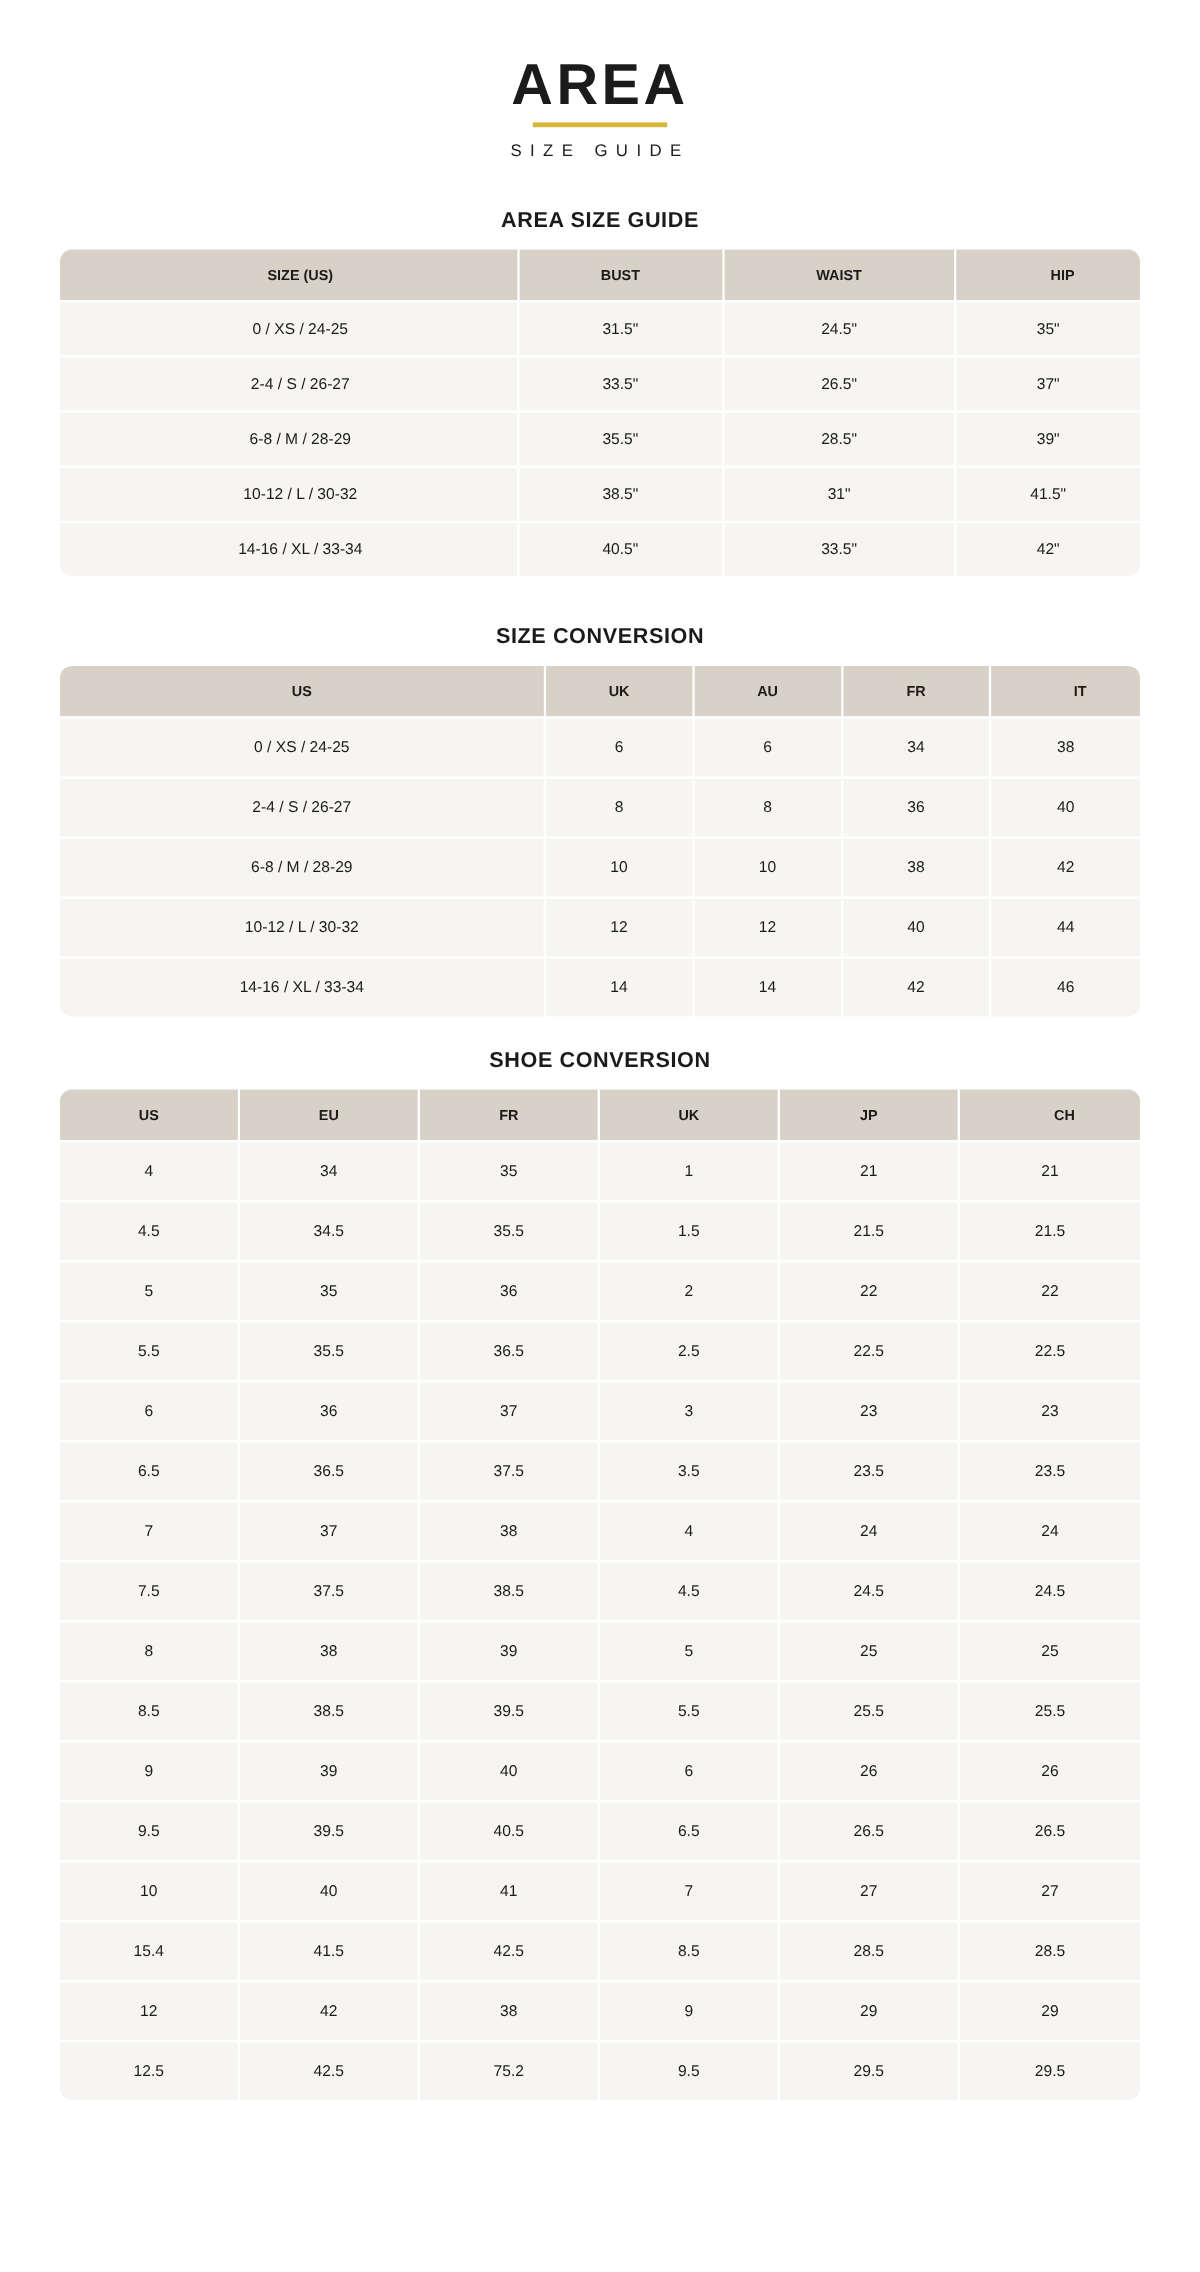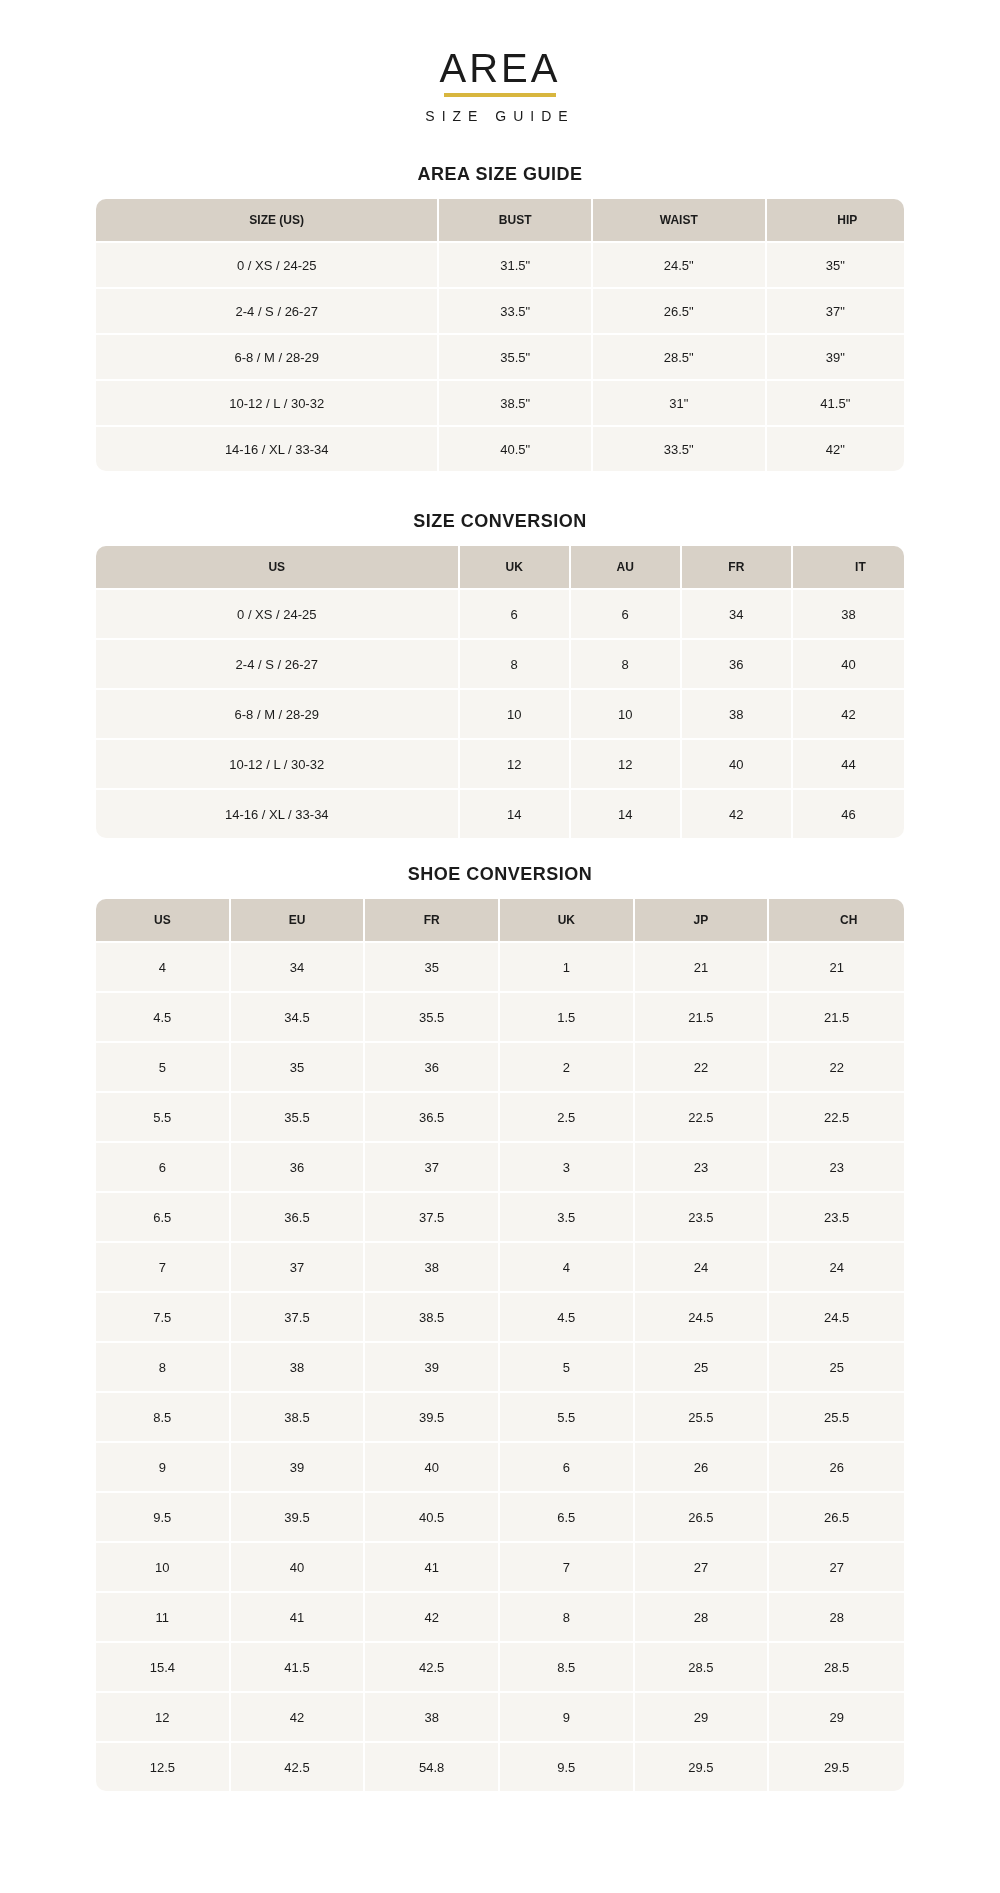--- a/index.html
+++ b/index.html
@@ -13,38 +13,38 @@
   body {
     width: 1000px;
     min-height: 1893px;
     background: #ffffff;
     color: var(--text);
     font-family: "Liberation Sans", sans-serif;
     padding-bottom: 60px;
   }
   header.brand-header { text-align: center; padding-top: 46px; }
   .brand {
-    font-size: 40px;
-    font-weight: 400;
+    font-size: 48px;
+    font-weight: 700;
     letter-spacing: 3px;
     line-height: 1.1;
     text-align: center;
   }
   .brand-underline {
     width: 112px;
     height: 4px;
     margin: 3px auto 11px;
     background: var(--accent);
   }
   .brand-sub {
     font-size: 14px;
     letter-spacing: 7px;
     font-weight: 400;
   }
-  main.content { width: 808px; margin: 0 auto; }
+  main.content { width: 900px; margin: 0 auto; }
   section.size-section { margin-top: 40px; }
   section.size-section:nth-of-type(3) { margin-top: 26px; }
   h2.section-title {
     margin: 0 0 14px;
     text-align: center;
     font-size: 18px;
     font-weight: 700;
     letter-spacing: 0.5px;
   }
   table.size-table {
@@ -312,47 +312,39 @@
             </tr>
             <tr>
               <td class="col-0">10</td>
               <td class="col-1">40</td>
               <td class="col-2">41</td>
               <td class="col-3">7</td>
               <td class="col-4">27</td>
               <td class="col-5">27</td>
             </tr>
             <tr>
-              <td class="col-0">11</td>
-              <td class="col-1">41</td>
-              <td class="col-2">42</td>
-              <td class="col-3">8</td>
-              <td class="col-4">28</td>
-              <td class="col-5">28</td>
-            </tr>
-            <tr>
               <td class="col-0">15.4</td>
               <td class="col-1">41.5</td>
               <td class="col-2">42.5</td>
               <td class="col-3">8.5</td>
               <td class="col-4">28.5</td>
               <td class="col-5">28.5</td>
             </tr>
             <tr>
               <td class="col-0">12</td>
               <td class="col-1">42</td>
               <td class="col-2">38</td>
               <td class="col-3">9</td>
               <td class="col-4">29</td>
               <td class="col-5">29</td>
             </tr>
             <tr>
               <td class="col-0">12.5</td>
               <td class="col-1">42.5</td>
-              <td class="col-2">54.8</td>
+              <td class="col-2">75.2</td>
               <td class="col-3">9.5</td>
               <td class="col-4">29.5</td>
               <td class="col-5">29.5</td>
             </tr>
           </tbody>
     </table>
   </section>
 </div>
 </main>
 

